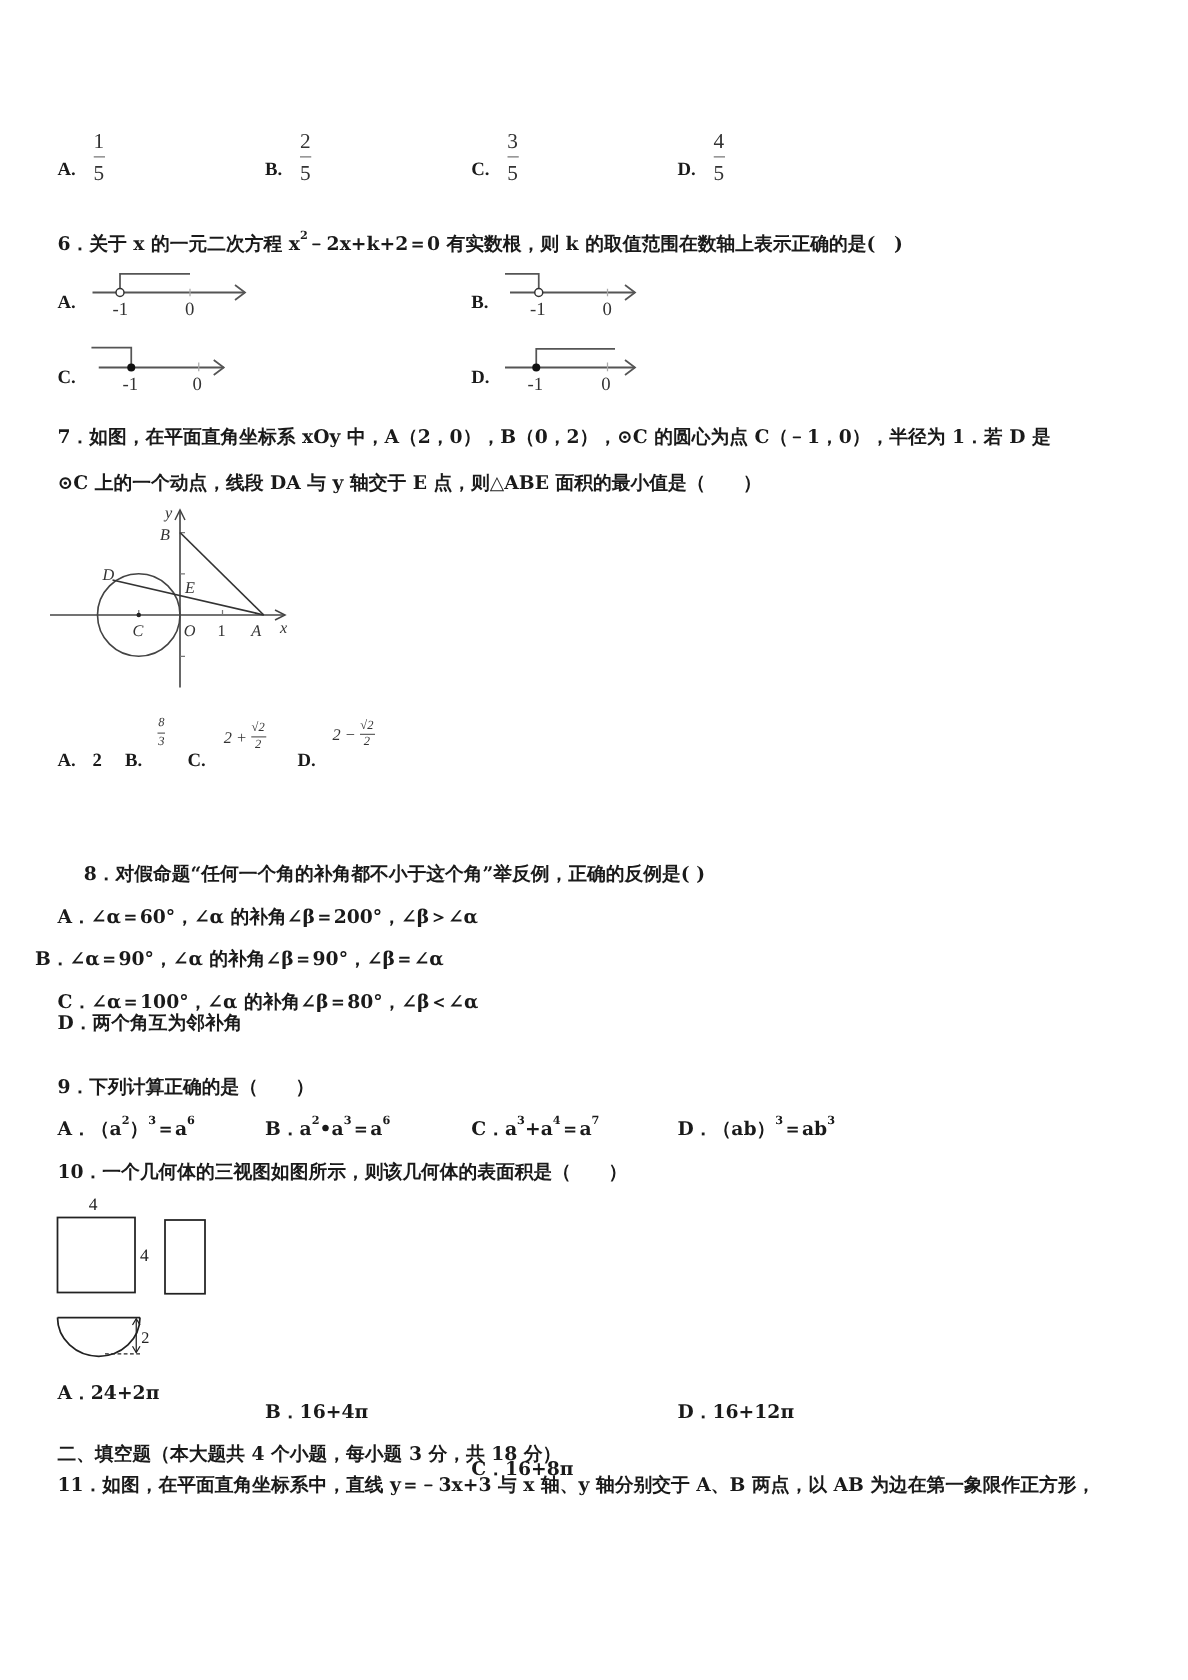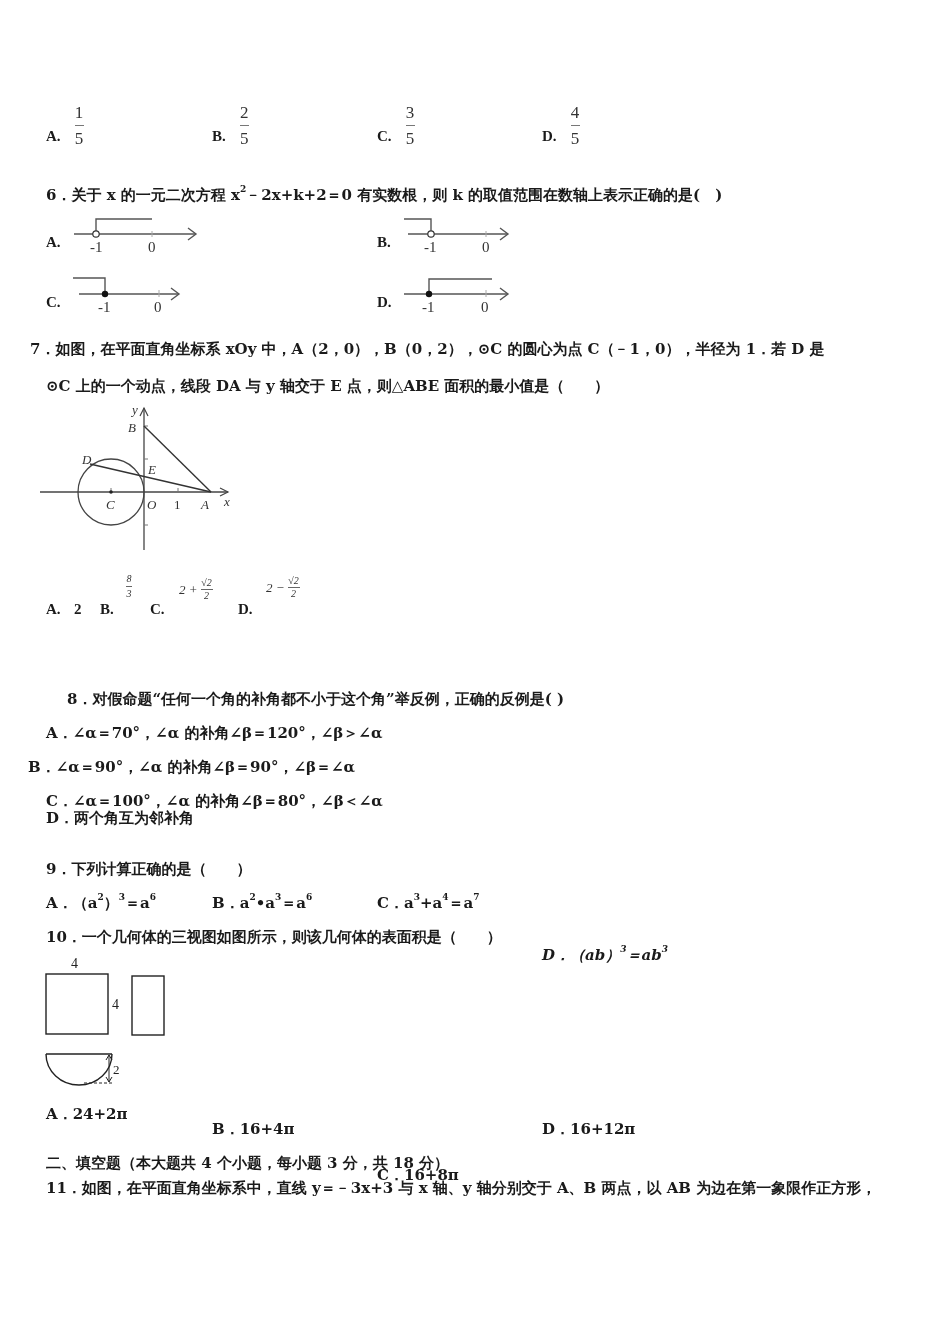--- a/index.html
+++ b/index.html
@@ -101,21 +101,21 @@
     <line x1="0" y1="20" x2="104" y2="20" stroke="#555" stroke-width="1.6"></line>
     <polyline points="96,14 104,20 96,26" fill="none" stroke="#555" stroke-width="1.4"></polyline>
     <polyline points="25,20 25,5 88,5" fill="none" stroke="#555" stroke-width="1.4"></polyline>
     <line x1="82" y1="16" x2="82" y2="23" stroke="#aaa"></line>
     <circle cx="25" cy="20" r="3.2" fill="#111"></circle>
     <text x="18" y="38" font-size="15" fill="#333">-1</text>
     <text x="77" y="38" font-size="15" fill="#333">0</text>
   </svg>
 </div>
 
-<div class="abs q" style="left:30px;top:340px;">7．如图，在平面直角坐标系 xOy 中，A（2，0），B（0，2），⊙C 的圆心为点 C（﹣1，0），半径为 1．若 D 是</div>
+<div class="abs q" style="left:46px;top:340px;">7．如图，在平面直角坐标系 xOy 中，A（2，0），B（0，2），⊙C 的圆心为点 C（﹣1，0），半径为 1．若 D 是</div>
 <div class="abs q" style="left:46px;top:377px;">⊙C 上的一个动点，线段 DA 与 y 轴交于 E 点，则△ABE 面积的最小值是（　　）</div>
 
 <svg class="abs" style="left:40px;top:402px;" width="200" height="152" viewBox="0 0 200 152">
 
   <line x1="0" y1="90" x2="188" y2="90" stroke="#444" stroke-width="1.3"></line>
   <polyline points="180,86 188,90 180,94" fill="none" stroke="#444" stroke-width="1.2"></polyline>
 
   <line x1="104" y1="148" x2="104" y2="6" stroke="#444" stroke-width="1.3"></line>
   <polyline points="100,14 104,6 108,14" fill="none" stroke="#444" stroke-width="1.2"></polyline>
 
@@ -166,36 +166,36 @@
     <span>2 −</span>
     <span class="small-frac" style="font-size:10px;">
         <span>√2</span>
         <span style="width:12px;border-top:1px solid #666;margin:1px 0;"></span>
         <span>2</span>
       </span>
   </span>
 </div>
 
 <div class="abs q" style="left:46px;top:690px;margin-left:21px;">8．对假命题“任何一个角的补角都不小于这个角”举反例，正确的反例是( )</div>
-<div class="abs q" style="left:46px;top:724px;">A．∠α＝70°，∠α 的补角∠β＝120°，∠β＞∠α</div>
+<div class="abs q" style="left:46px;top:724px;">A．∠α＝60°，∠α 的补角∠β＝200°，∠β＞∠α</div>
 <div class="abs q" style="left:28px;top:758px;">B．∠α＝90°，∠α 的补角∠β＝90°，∠β＝∠α</div>
 <div class="abs q" style="left:46px;top:792px;">C．∠α＝100°，∠α 的补角∠β＝80°，∠β＜∠α</div>
 <div class="abs q" style="left:46px;top:809px;">D．两个角互为邻补角</div>
 
 <div class="abs q" style="left:46px;top:860px;">9．下列计算正确的是（　　）</div>
 <div class="abs q" style="left:46px;top:894px;">
   <span>A．</span><span>（a</span><sup>2</sup><span>）</span><sup>3</sup><span>＝a</span><sup>6</sup>
 </div>
 <div class="abs q" style="left:212px;top:894px;">
   <span>B．</span><span>a</span><sup>2</sup><span>•a</span><sup>3</sup><span>＝a</span><sup>6</sup>
 </div>
 <div class="abs q" style="left:377px;top:894px;">
   <span>C．</span><span>a</span><sup>3</sup><span>+a</span><sup>4</sup><span>＝a</span><sup>7</sup>
 </div>
-<div class="abs q" style="left:542px;top:946px;font-style:italic;">
+<div class="abs q" style="left:542px;top:894px;">
   <span>D．</span><span>（ab）</span><sup>3</sup><span>＝ab</span><sup>3</sup>
 </div>
 
 <div class="abs q" style="left:46px;top:928px;">10．一个几何体的三视图如图所示，则该几何体的表面积是（　　）</div>
 
 <svg class="abs" style="left:40px;top:952px;" width="130" height="140" viewBox="0 0 130 140">
   <text x="31" y="16" font-size="14" fill="#222">4</text>
   <rect x="6" y="22" width="62" height="60" fill="none" stroke="#222" stroke-width="1.4"></rect>
   <text x="72" y="57" font-size="14" fill="#222">4</text>
   <rect x="92" y="24" width="32" height="59" fill="none" stroke="#222" stroke-width="1.4"></rect>

